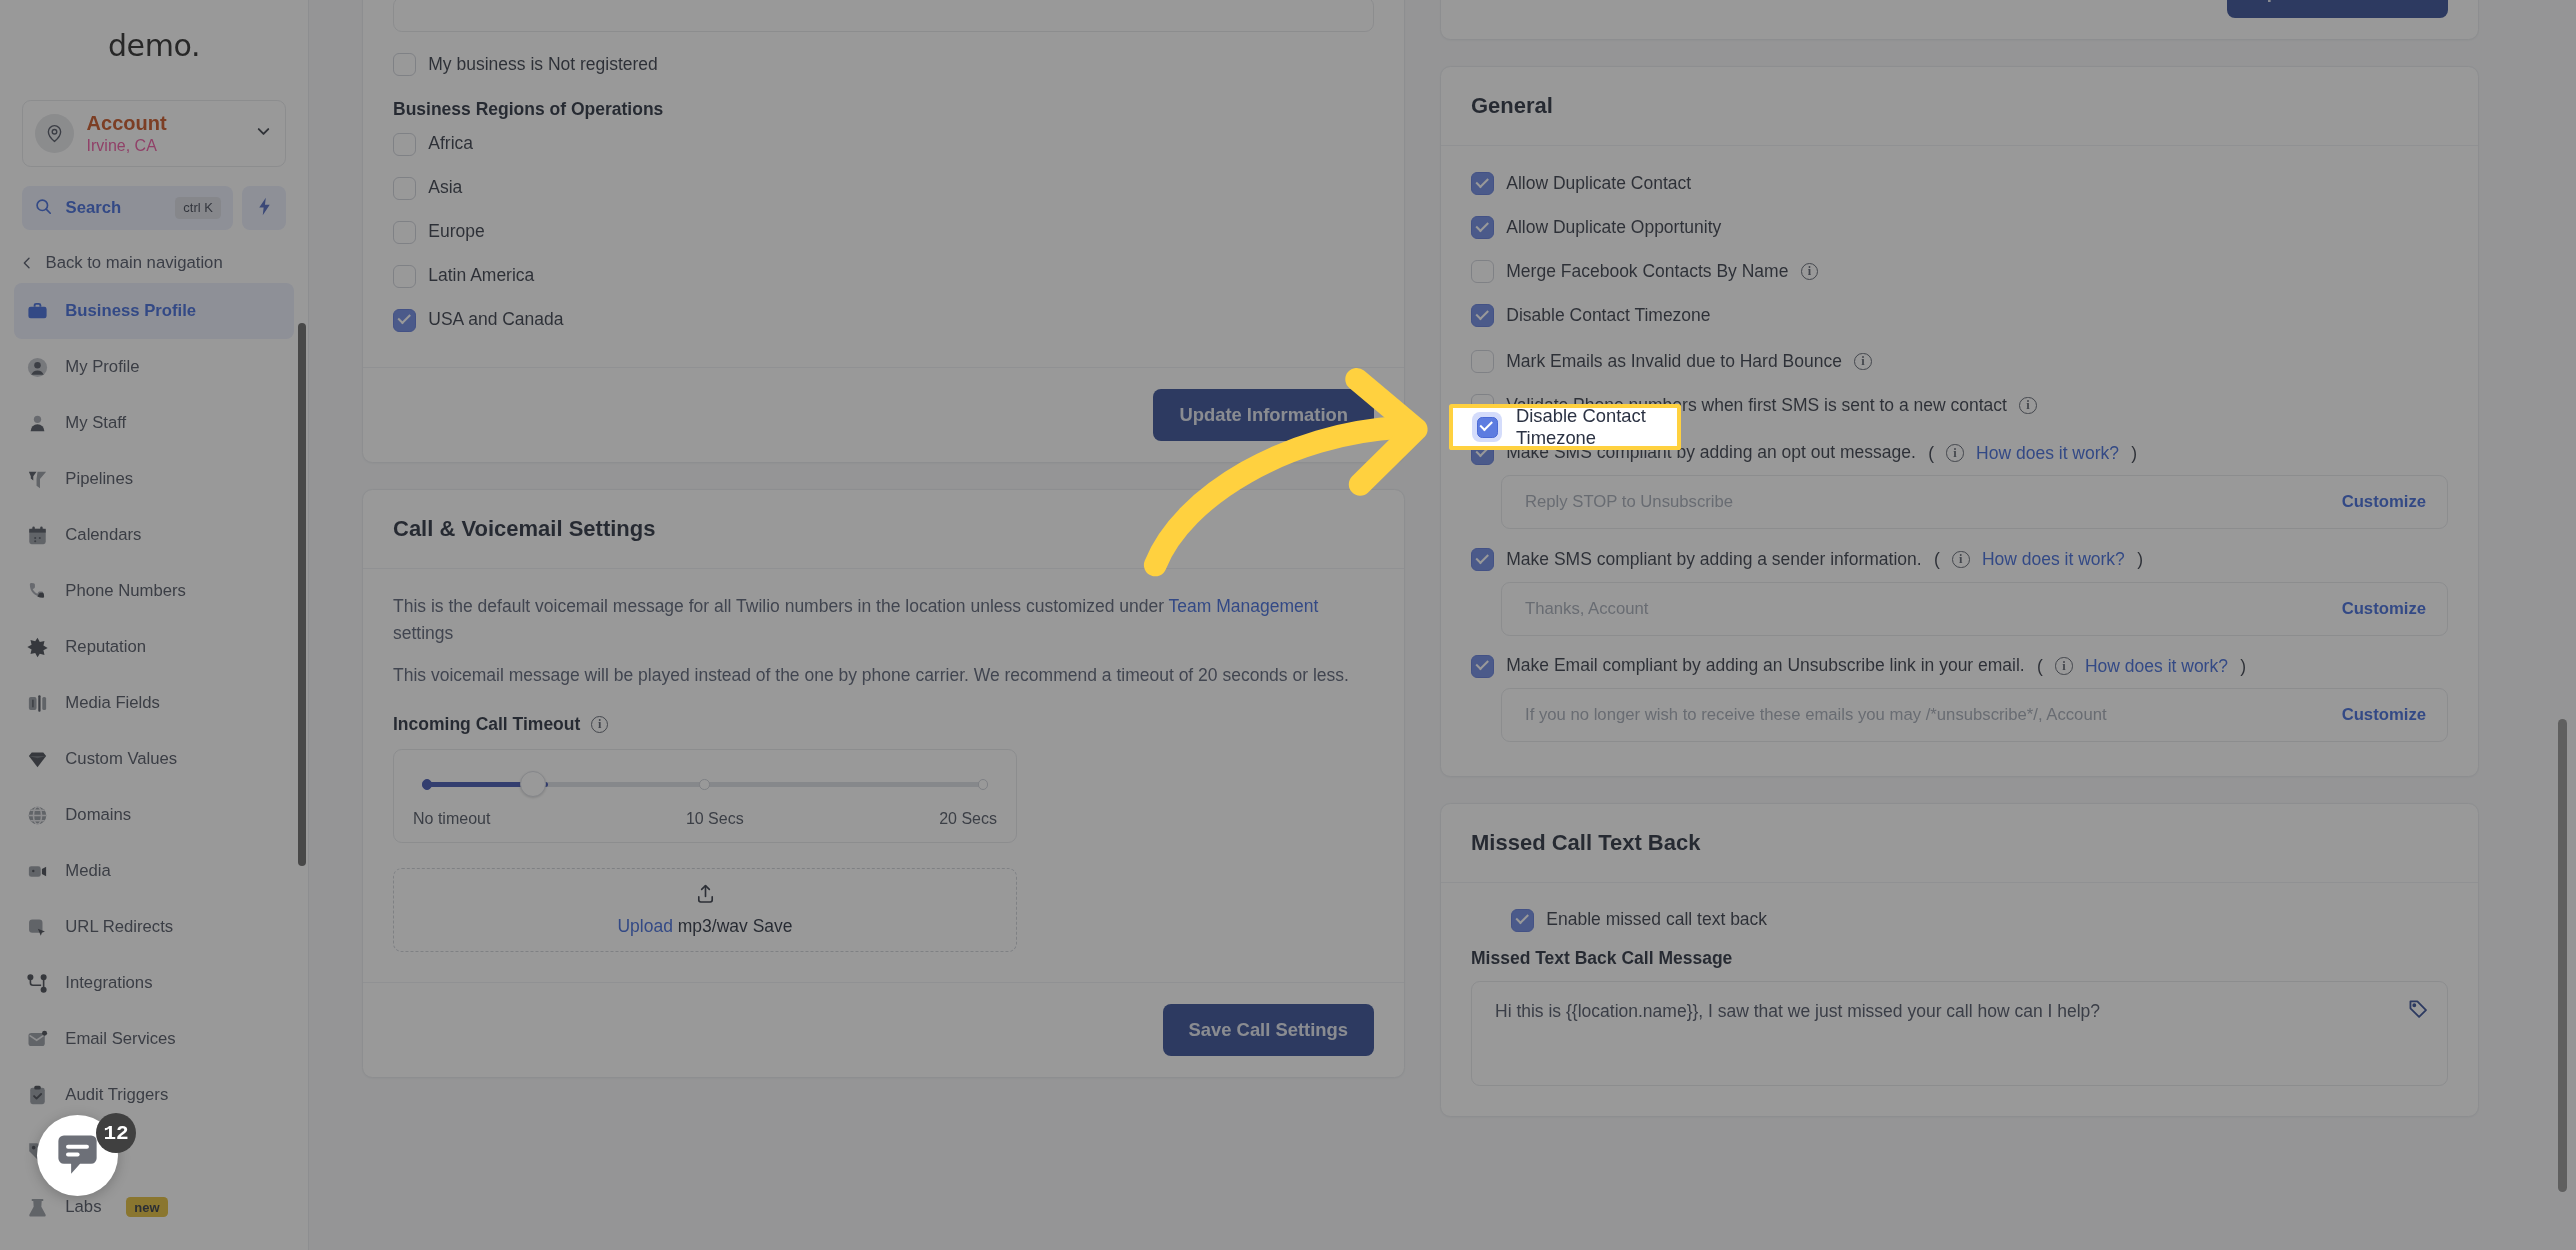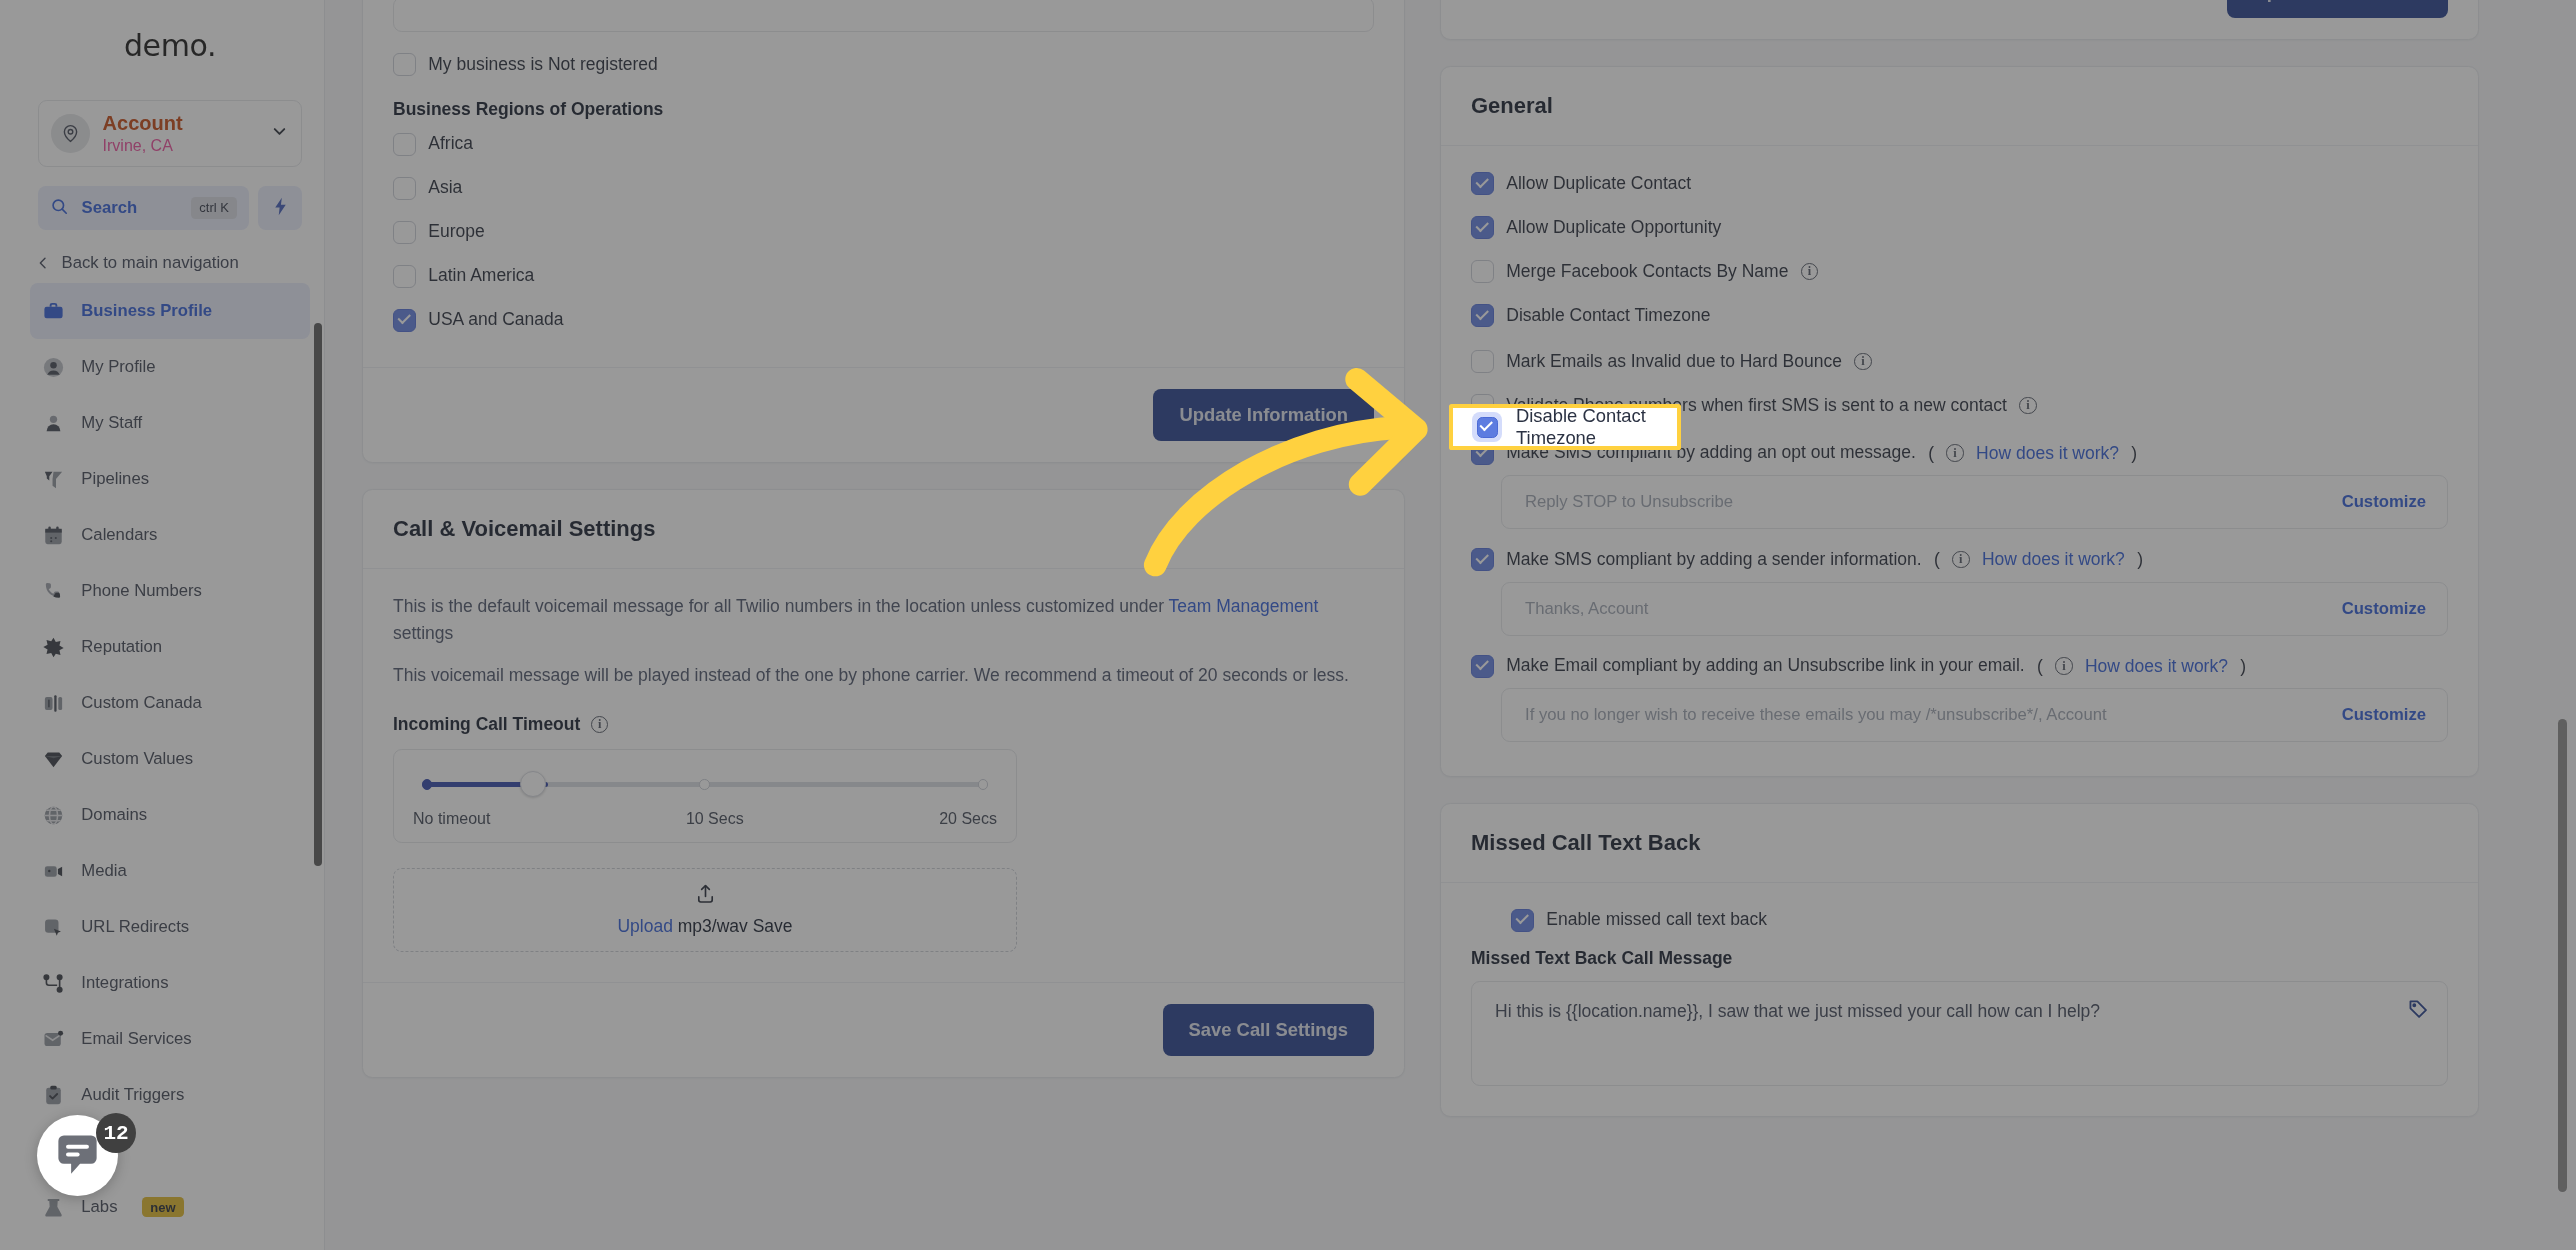--- a/index.html
+++ b/index.html
@@ -21,21 +21,21 @@
   
   #dim {
     position: absolute; inset: 0;
     background: rgba(60,60,60,0.52);
     z-index: 50;
     pointer-events: none;
   }
 
   
   #sidebar {
-    position: absolute; left: 16px; top: 0;
+    position: absolute; left: 0; top: 0;
     width: 309px; height: 1251px;
     background: #ffffff;
     border-right: 0.9px solid #e6e8ec;
     z-index: 5;
     overflow: hidden;
   }
   .brand {
     height: 91px;
     display: flex; align-items: center; justify-content: center;
   }
@@ -415,21 +415,21 @@
 
       <div class="nav-item">
         <span class="nav-ico">
           <svg width="23" height="23" viewBox="0 0 24 24">
               <rect x="3" y="5.2" width="8" height="13.6" rx="2" fill="#8b9099"></rect>
               <rect x="6.4" y="8" width="1.6" height="8" fill="#3e4450"></rect>
               <rect x="12.8" y="3.4" width="2.4" height="17.2" rx="1" fill="#3e4450"></rect>
               <rect x="17" y="5.2" width="4" height="13.6" rx="1.6" fill="#8b9099"></rect>
             </svg>
         </span>
-        <span>Custom Canada</span>
+        <span>Media Fields</span>
       </div>
 
       <div class="nav-item">
         <span class="nav-ico">
           <svg width="23" height="23" viewBox="0 0 24 24">
               <path d="M3 8.4 6 4.6h12l3 3.8-9 11.6z" fill="#31363f"></path>
               <path d="M3 8.4h18l-9 2.2z" fill="#5a6069"></path>
             </svg>
         </span>
         <span>Custom Values</span>

